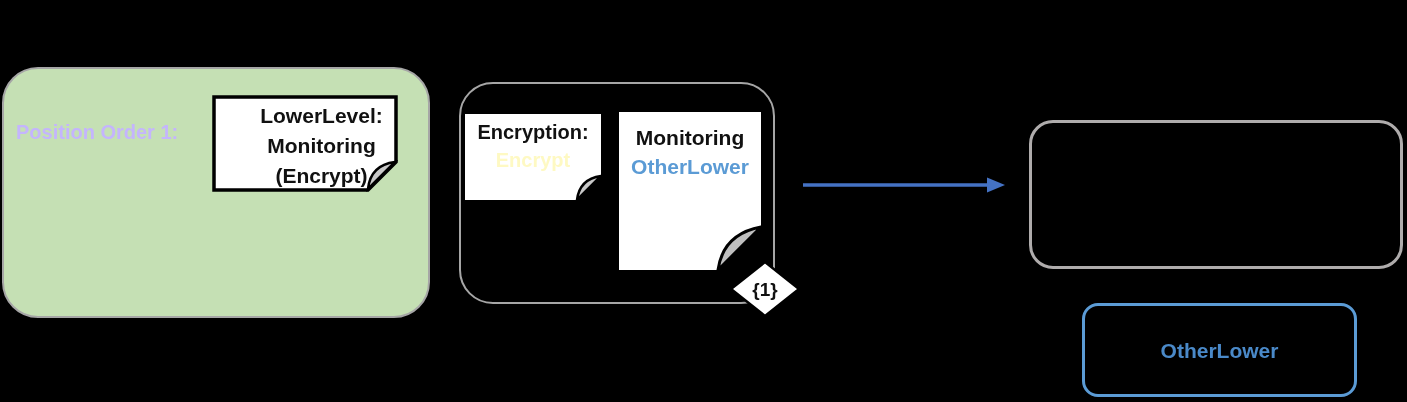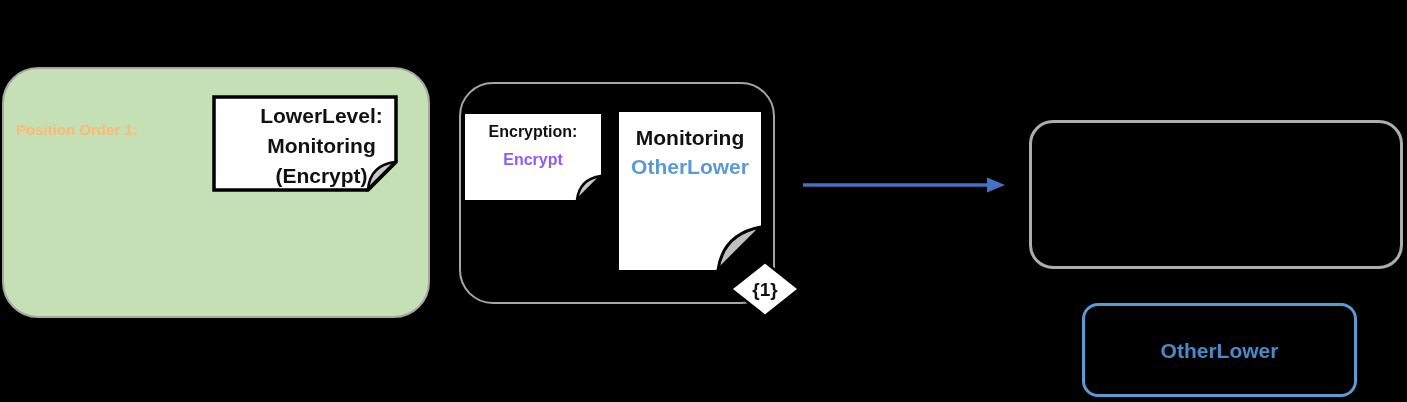--- a/index.html
+++ b/index.html
@@ -16,23 +16,23 @@
   
   #position-group {
     left: 2px; top: 67px;
     width: 424px; height: 247px;
     background: #C5E0B4;
     border: 2px solid #A6A6A6;
     border-radius: 36px;
   }
   #position-label {
     left: 16px; top: 121px;
-    font-size: 15px;
+    font-size: 20px;
     font-weight: 700;
-    color: #fdba74;
+    color: #c4b5fd;
     white-space: nowrap;
   }
 
   
   .note { position: absolute; }
   .note svg { position: absolute; left: 0; top: 0; }
   .note-text {
     position: absolute; left: 0; right: 0;
     text-align: center;
     font-weight: 700;
@@ -43,25 +43,25 @@
 
   
   #middle-group {
     left: 459px; top: 82px;
     width: 312px; height: 218px;
     border: 2.5px solid #A6A6A6;
     border-radius: 34px;
     background: transparent;
   }
   #note-encryption { left: 463px; top: 112px; width: 140px; height: 90px; }
-  #note-encryption .note-text { top: 6px; font-size: 16px; line-height: 28px; }
+  #note-encryption .note-text { top: 6px; font-size: 20px; line-height: 28px; }
   #note-monitoring { left: 617px; top: 110px; width: 146px; height: 162px; }
   #note-monitoring .note-text { top: 13px; font-size: 21px; line-height: 29px; }
 
-  .text-red { color: #8b5cf6; }
+  .text-red { color: #fef9c3; }
   .text-lightblue { color: #5B9BD5; }
 
   
   #diamond-badge { left: 729px; top: 260px; width: 72px; height: 58px; }
   #diamond-badge text {
     font-family: "Liberation Sans", sans-serif;
     font-size: 19px;
     font-weight: 700;
     fill: #111111;
   }

